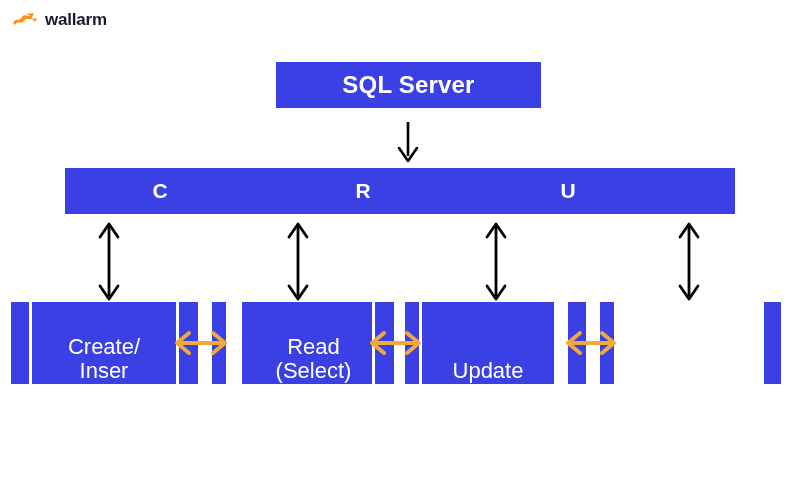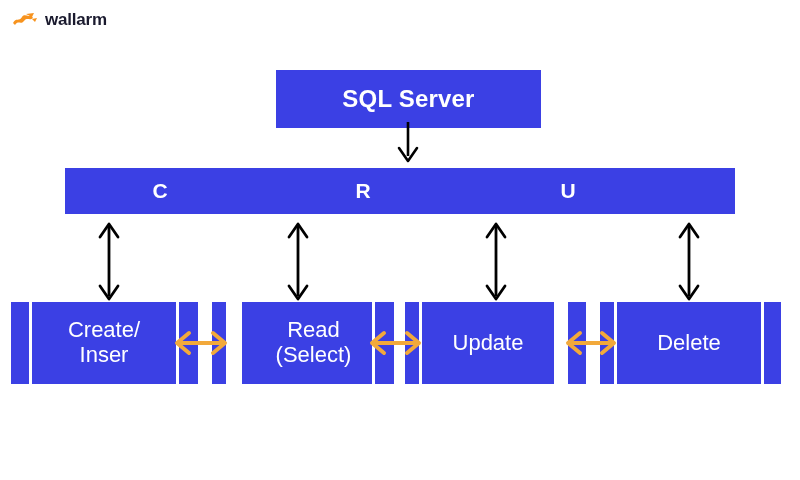--- a/index.html
+++ b/index.html
@@ -53,25 +53,24 @@
     position: absolute;
     background: #3b40e4;
     box-sizing: border-box;
   }
 
   
   #sql-box {
     left: 276px;
     top: 62px;
     width: 265px;
-    height: 58px;
+    height: 46px;
     display: flex;
     align-items: center;
     justify-content: center;
-    margin-top: 8px;
   }
   #sql-label {
     color: #ffffff;
     font-size: 24px;
     font-weight: bold;
     letter-spacing: 0.2px;
     font-family: "Liberation Sans", sans-serif;
   }
 
   
@@ -95,21 +94,21 @@
   }
 
   
   .op-box {
     position: absolute;
     top: 302px;
     height: 82px;
     background: #3b40e4;
     box-sizing: border-box;
     display: flex;
-    align-items: center;
+    align-items: flex-end;
     justify-content: center;
   }
   .op-label {
     color: #ffffff;
     font-size: 22px;
     font-weight: normal;
     line-height: 1.12;
     text-align: center;
     font-family: "Liberation Sans", sans-serif;
     white-space: pre-line;
@@ -183,23 +182,20 @@
   <div class="stub" style="left:405px; width:14px;"></div>
   <div class="divider" style="left:419px;"></div>
   <div class="op-box" style="left:422px; width:132px;">
     <span class="op-label">Update</span>
   </div>
   <div class="divider" style="left:565px;"></div>
   <div class="stub" style="left:568px; width:18px;"></div>
 
   <div class="stub" style="left:600px; width:14px;"></div>
   <div class="divider" style="left:614px;"></div>
-  <div class="op-box" style="left:617px; width:144px;">
-    <span class="op-label">Delete</span>
-  </div>
   <div class="divider" style="left:761px;"></div>
   <div class="stub" style="left:764px; width:17px;"></div>
 
   <svg class="overlay">
     <defs>
       <marker id="bk-down" viewBox="0 0 12 12" refX="6" refY="10" markerWidth="9" markerHeight="9" orient="auto">
         <path d="M1 1 L6 10 L11 1" fill="none" stroke="#000" stroke-width="1.7" stroke-linecap="round" stroke-linejoin="round"></path>
       </marker>
     </defs>
 

